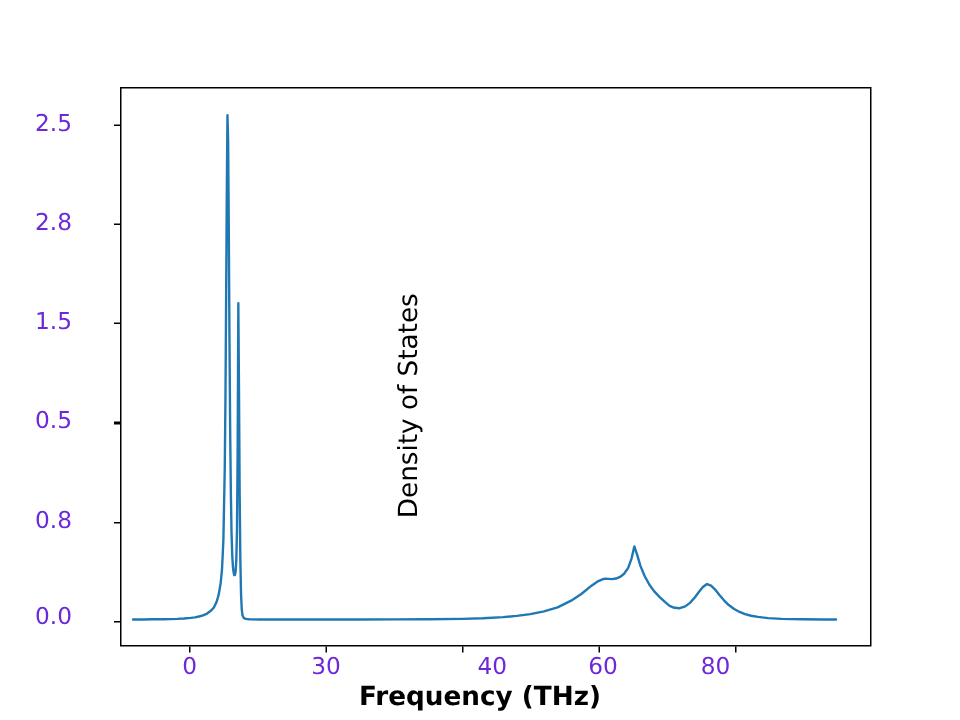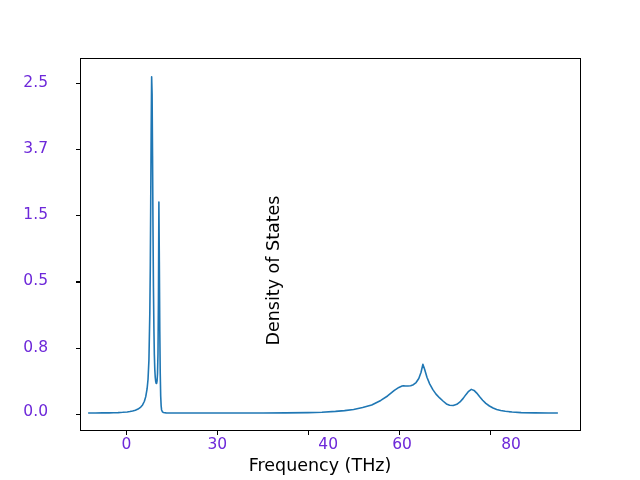--- a/index.html
+++ b/index.html
@@ -64,20 +64,21 @@
     left: 76px;
   }
   #xlabel {
     position: absolute;
     left: 0;
     width: 640px;
     top: 455px;
     text-align: center;
     font-size: 17.5px;
     color: #000000;
+    font-weight: bold;
   }
   #ylabel {
     position: absolute;
     left: -105px;
     top: 0;
     width: 373px;
     height: 26px;
     line-height: 26px;
     text-align: center;
     font-size: 17.5px;
@@ -107,33 +108,33 @@
   <div id="xticks-container">
       <div class="tick-mark xtick-mark" style="left: 126.372px;"></div>
       <div class="tick-label xtick-label" style="left: 126.372px;">0</div>
       <div class="tick-mark xtick-mark" style="left: 217.298px;"></div>
       <div class="tick-label xtick-label" style="left: 217.298px;">30</div>
       <div class="tick-mark xtick-mark" style="left: 308.223px;"></div>
       <div class="tick-label xtick-label" style="left: 308.223px; margin-left: 20px;">40</div>
       <div class="tick-mark xtick-mark" style="left: 399.149px;"></div>
       <div class="tick-label xtick-label" style="left: 402px;">60</div>
       <div class="tick-mark xtick-mark" style="left: 490.074px;"></div>
-      <div class="tick-label xtick-label" style="left: 511px;">80</div>
+      <div class="tick-label xtick-label" style="left: 477px;">80</div>
     </div>
   <div id="yticks-container">
       <div class="tick-mark ytick-mark" style="top: 414.027px;"></div>
       <div class="tick-label ytick-label" style="top: 412px;">0.0</div>
       <div class="tick-mark ytick-mark" style="top: 347.728px;"></div>
       <div class="tick-label ytick-label" style="top: 347.728px;">0.8</div>
       <div class="tick-mark ytick-mark" style="top: 281.429px;"></div>
       <div class="tick-label ytick-label" style="top: 281.429px;">0.5</div>
       <div class="tick-mark ytick-mark" style="top: 215.129px;"></div>
       <div class="tick-label ytick-label" style="top: 215.129px;">1.5</div>
       <div class="tick-mark ytick-mark" style="top: 148.83px;"></div>
-      <div class="tick-label ytick-label" style="top: 148.83px;">3.7</div>
+      <div class="tick-label ytick-label" style="top: 148.83px;">2.8</div>
       <div class="tick-mark ytick-mark" style="top: 82.5307px;"></div>
       <div class="tick-label ytick-label" style="top: 82.5307px;">2.5</div>
     </div>
 
   <div id="xlabel">Frequency (THz)</div>
 
   <div id="ylabel-wrap">
     <div id="ylabel">Density of States</div>
   </div>
 

